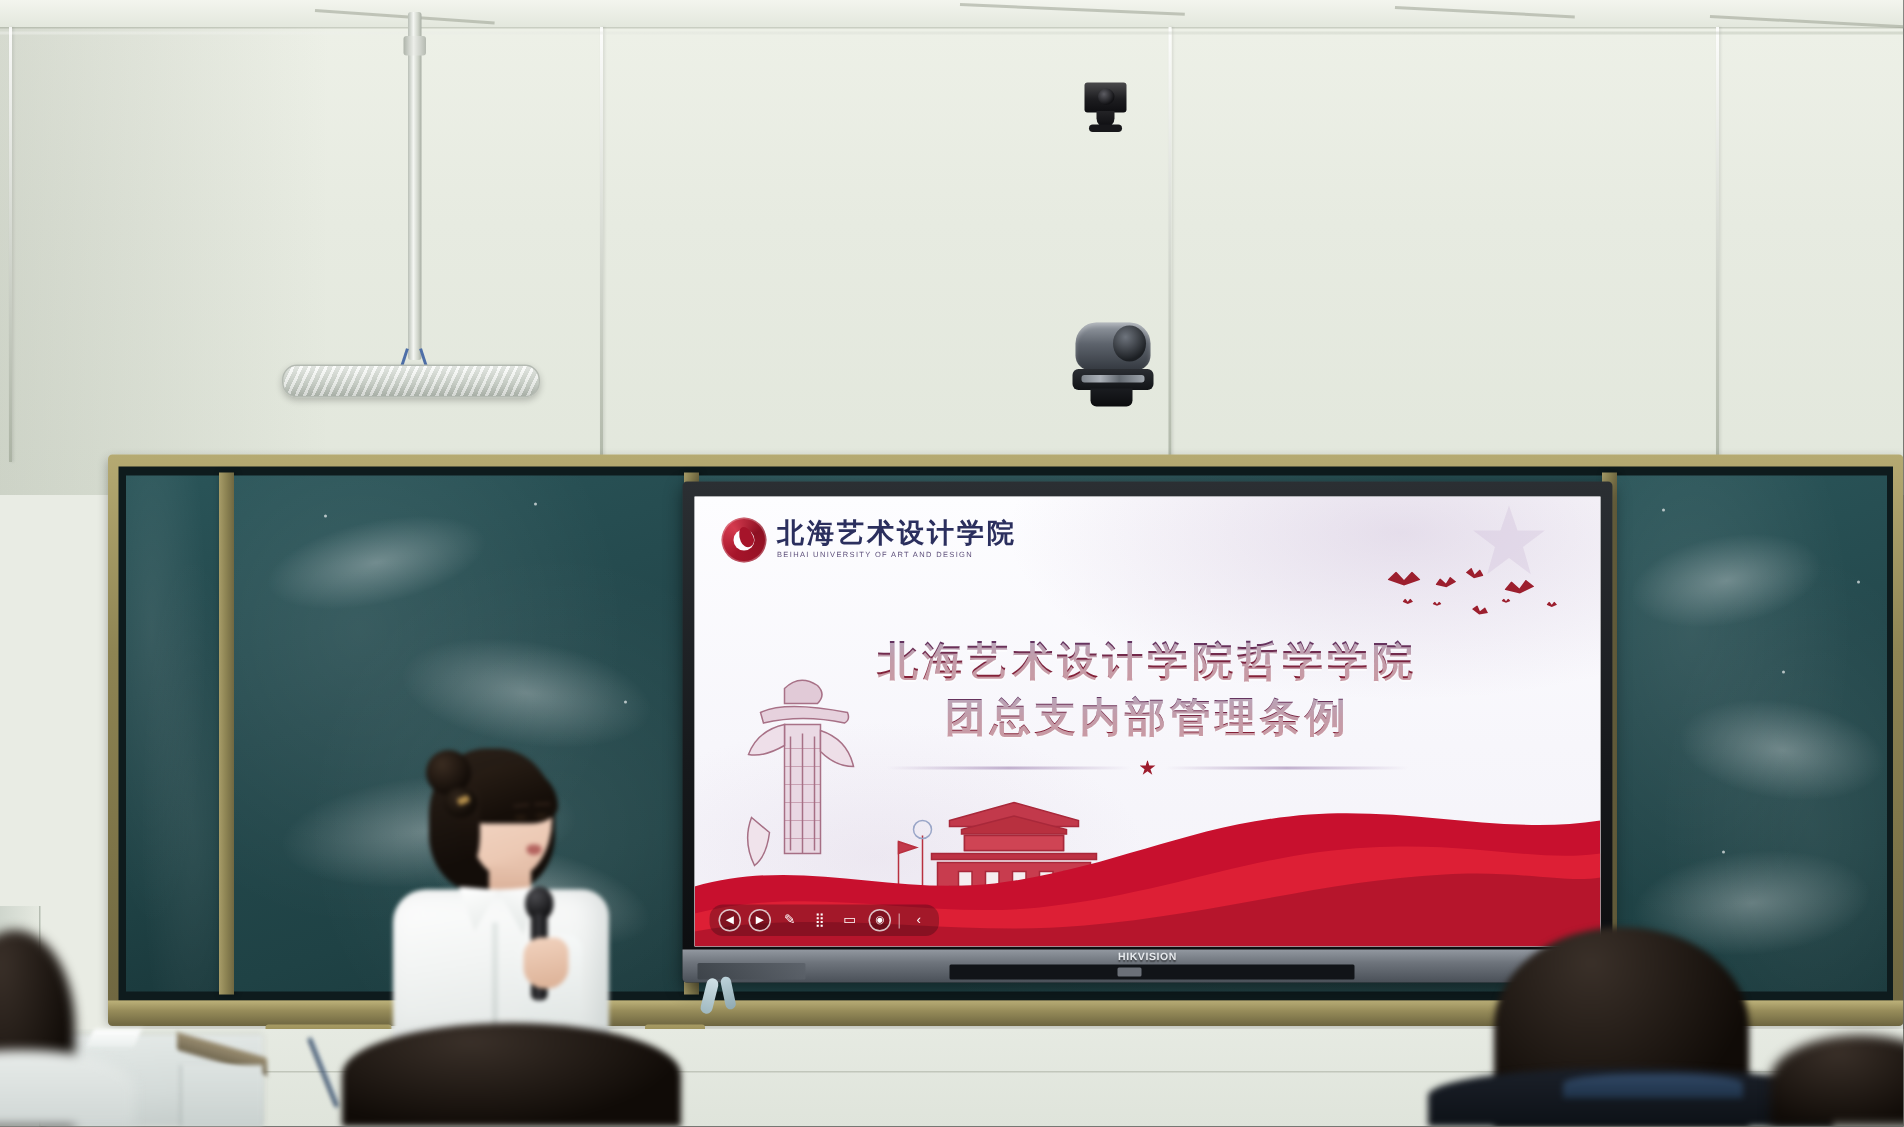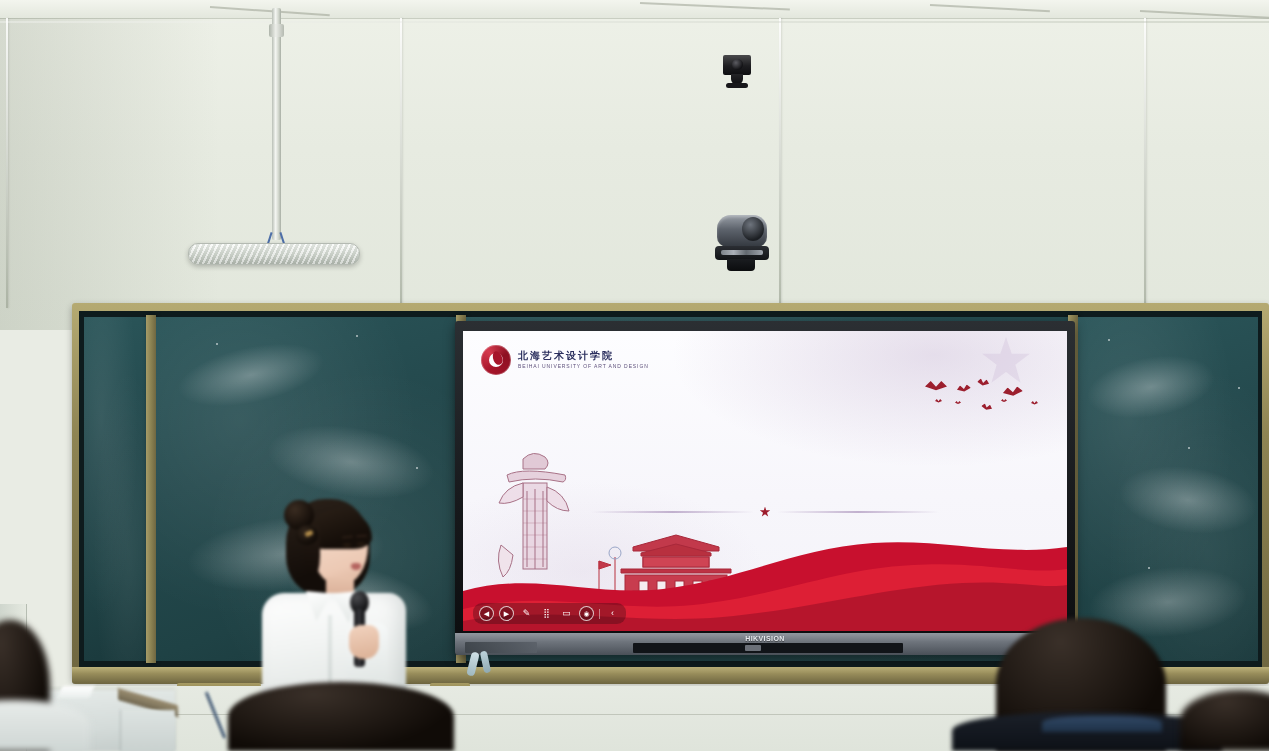--- a/index.html
+++ b/index.html
@@ -237,21 +237,21 @@
     content:"";position:absolute;left:8px;top:8px;width:14px;height:14px;border-radius:50%;
     background:#fdfdff;
   }
   .slide-logo .mark:after{
     content:"";position:absolute;left:12px;top:6px;width:9px;height:14px;
     border-radius:50% 50% 50% 50% / 60% 60% 40% 40%;
     background:#a6142a;transform:rotate(-22deg);
   }
   .slide-logo .txt{display:flex;flex-direction:column;justify-content:center;}
   .slide-logo .cn{
-    font-size:10px;font-weight:bold;color:#2b2f5e;letter-spacing:2px;
+    font-size:18px;font-weight:bold;color:#2b2f5e;letter-spacing:2px;
     line-height:1.05;font-family:"DejaVu Sans","Liberation Sans",sans-serif;
   }
   .slide-logo .en{
     font-size:5px;color:#5d4f7a;letter-spacing:.9px;margin-top:2px;
     font-family:"Liberation Sans",sans-serif;
   }
 
   .slide-title{
     position:absolute;left:0;top:92px;width:604px;text-align:center;
   }
@@ -609,20 +609,24 @@
             <rect x="52" y="60" width="94" height="8" fill="#f7f2f4"></rect>
           </g>
           <g stroke="#b8303f" stroke-width="1">
             <line x1="18" y1="30" x2="18" y2="66"></line>
             <path d="M18 30 L30 34 L18 38 Z" fill="#c2394b"></path>
             <line x1="34" y1="26" x2="34" y2="66"></line>
             <circle cx="34" cy="22" r="6" fill="none" stroke="#9aa6c8"></circle>
           </g>
         </svg>
 
+        <div class="slide-title">
+          <div class="line">北海艺术设计学院哲学学院</div>
+          <div class="line">团总支内部管理条例</div>
+        </div>
 
         <div class="slide-divider">
           <div class="rule"></div>
           <div class="slide-star"></div>
           <div class="rule"></div>
         </div>
 
         <svg class="slide-wave" viewBox="0 0 604 118" preserveAspectRatio="none">
           <path d="M0 78 C 70 58, 130 84, 200 76 C 280 66, 330 36, 410 30 C 480 25, 540 44, 604 34 L604 118 L0 118 Z" fill="#c8102e"></path>
           <path d="M0 96 C 80 76, 150 100, 230 92 C 320 82, 370 56, 450 52 C 520 48, 560 62, 604 56 L604 118 L0 118 Z" fill="#e02236" opacity=".85"></path>

